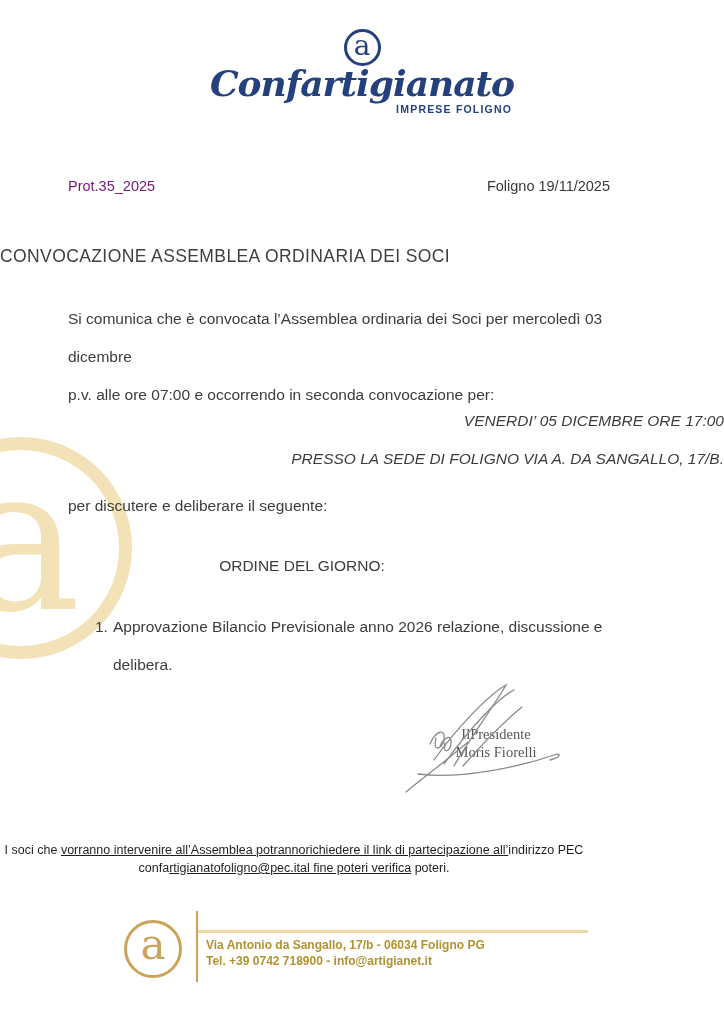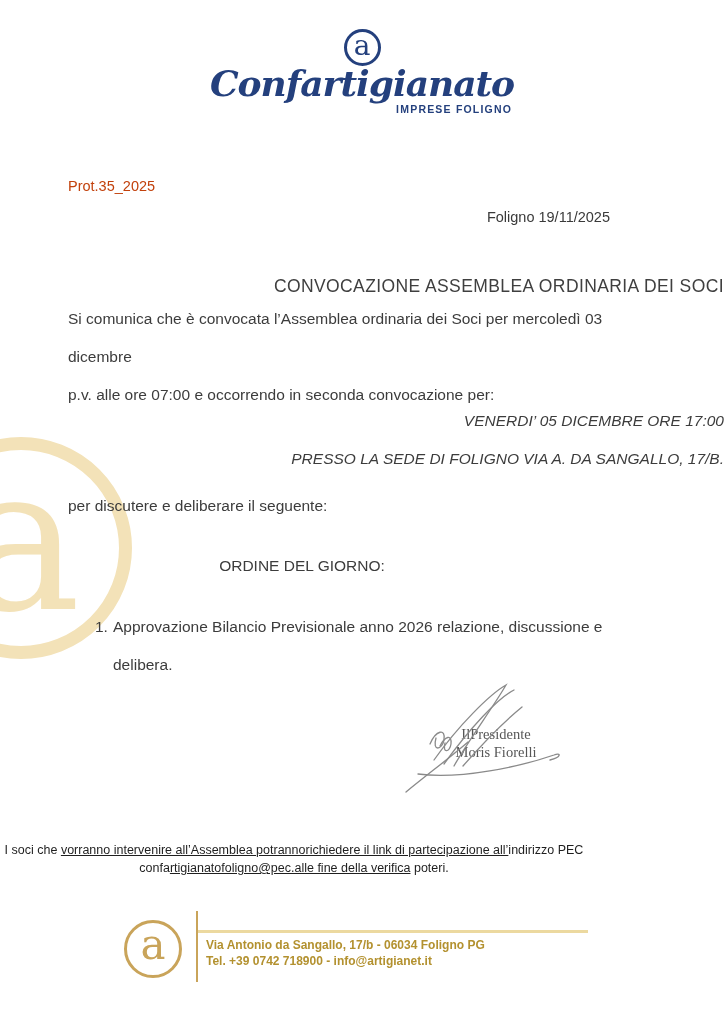--- a/index.html
+++ b/index.html
@@ -79,35 +79,34 @@
     font-weight: bold;
     letter-spacing: 1.2px;
     color: #24407d;
     margin-top: -1px;
     padding-right: 2px;
   }
 
   
   .meta-protocol {
     position: absolute; left: 68px; top: 178px;
-    font-size: 14.5px; color: #c2410c;
+    font-size: 14.5px; color: #701a75;
   }
   .meta-date {
     position: absolute; right: 114px; top: 178px;
-    font-size: 14.5px; color: #3a3a3a; margin-top: 31px;
+    font-size: 14.5px; color: #3a3a3a;
   }
 
   
   .doc-title {
     position: absolute; left: 0; top: 246px; width: 724px;
-    text-align: right;
+    text-align: left;
     font-size: 17.5px;
     letter-spacing: 0.4px;
     color: #3f3f3f;
-    margin-top: 30px;
   }
 
   
   .intro {
     position: absolute; left: 68px; top: 300px; width: 596px;
     font-size: 15.5px; line-height: 38px; color: #3c3c3c;
   }
   .second-call {
     position: absolute; left: 0; top: 402px; width: 724px;
     text-align: right;
@@ -242,21 +241,21 @@
       <path d="M63,86 C84,62 106,40 122,27"></path>
       <path d="M30,64 c6,-14 16,-16 14,-4 c-2,10 -12,12 -8,-2"></path>
       <path d="M40,66 c5,-10 12,-12 11,-2 c-1,8 -9,10 -6,-1"></path>
       <path d="M18,94 C60,100 122,86 154,75 C161,72 162,77 150,80"></path>
       <path d="M6,112 C28,94 52,76 68,62"></path>
     </g>
   </svg>
 
   <div class="note">
     <div><span>I soci che </span><span class="u">vorranno intervenire all’Assemblea potrannorichiedere il link di partecipazione all’</span><span>indirizzo PEC</span></div>
-    <div><span>confa</span><span class="u">rtigianatofoligno@pec.alle fine della verifica</span><span> poteri.</span></div>
+    <div><span>confa</span><span class="u">rtigianatofoligno@pec.ital fine poteri verifica</span><span> poteri.</span></div>
   </div>
 
   <div class="footer-mark">
     <span class="mark-a">a</span>
   </div>
   <div class="footer-vline"></div>
   <div class="footer-hline"></div>
   <div class="footer-text">
     <div>Via Antonio da Sangallo, 17/b - 06034 Foligno PG</div>
     <div>Tel. +39 0742 718900 - info@artigianet.it</div>

